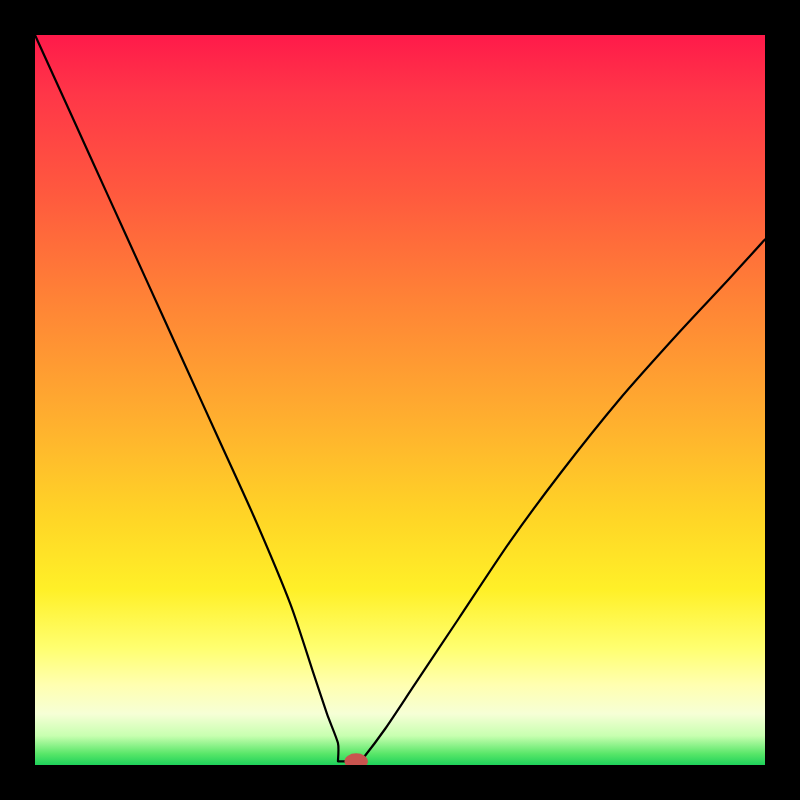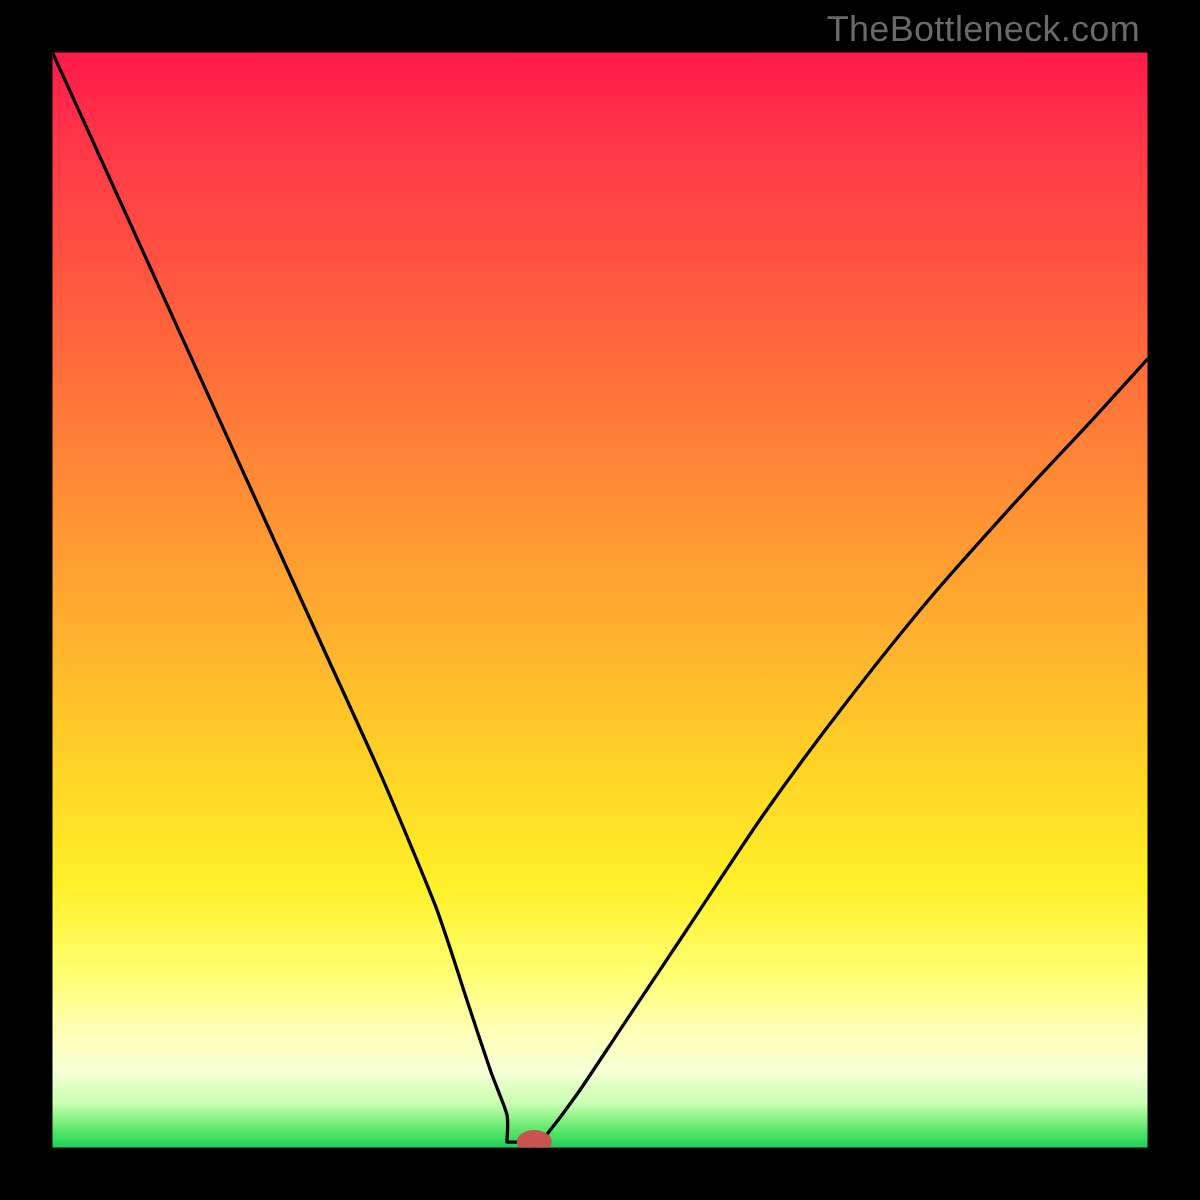--- a/index.html
+++ b/index.html
@@ -68,21 +68,20 @@
     stroke: #000;
     stroke-width: 2.2;
     stroke-linejoin: round;
     stroke-linecap: round;
   }
 </style>
 </head>
 <body>
 
 <div class="outer">
-  <div class="watermark">TheBottleneck.com</div>
 
   <div class="plot-area">
     <div class="gradient-bg"></div>
     <svg id="chart-svg" class="curve-svg" viewBox="0 0 730 730" preserveAspectRatio="none">
       <path id="curve-path" class="curve" d="M 0.00 0.00 C 3.95 8.70, 28.59 62.90, 36.50 80.30 C 44.41 97.70, 65.09 143.20, 73.00 160.60 C 80.91 178.00, 101.59 223.50, 109.50 240.90 C 117.41 258.30, 138.09 303.80, 146.00 321.20 C 153.91 338.60, 174.59 384.10, 182.50 401.50 C 190.41 418.90, 211.09 463.61, 219.00 481.80 C 226.91 499.99, 249.17 552.79, 255.50 569.40 C 261.83 586.01, 273.45 623.24, 277.40 635.10 C 281.35 646.96, 289.23 670.99, 292.00 678.90 C 294.77 686.81, 301.76 702.96, 302.95 708.10 C 304.14 713.24, 302.95 724.37, 302.95 726.35 L 321.20 726.35 L 321.20 726.35 C 321.20 726.81, 320.29 730.46, 321.20 730.00 C 322.11 729.54, 324.85 727.26, 328.50 722.70 C 332.15 718.14, 344.01 702.63, 350.40 693.50 C 356.79 684.38, 370.48 663.39, 379.60 649.70 C 388.73 636.01, 411.54 601.79, 423.40 584.00 C 435.26 566.21, 461.73 525.60, 474.50 507.35 C 487.27 489.10, 511.91 455.79, 525.60 438.00 C 539.29 420.21, 569.40 382.34, 584.00 365.00 C 598.60 347.66, 628.71 314.36, 642.40 299.30 C 656.09 284.24, 682.55 256.41, 693.50 244.55 C 704.45 232.69, 725.44 209.42, 730.00 204.40"></path>
       <ellipse id="marker-ellipse" class="marker" cx="321.20" cy="726.35" rx="11.68" ry="8.03"></ellipse>
     </svg>
   </div>
 </div>
 

